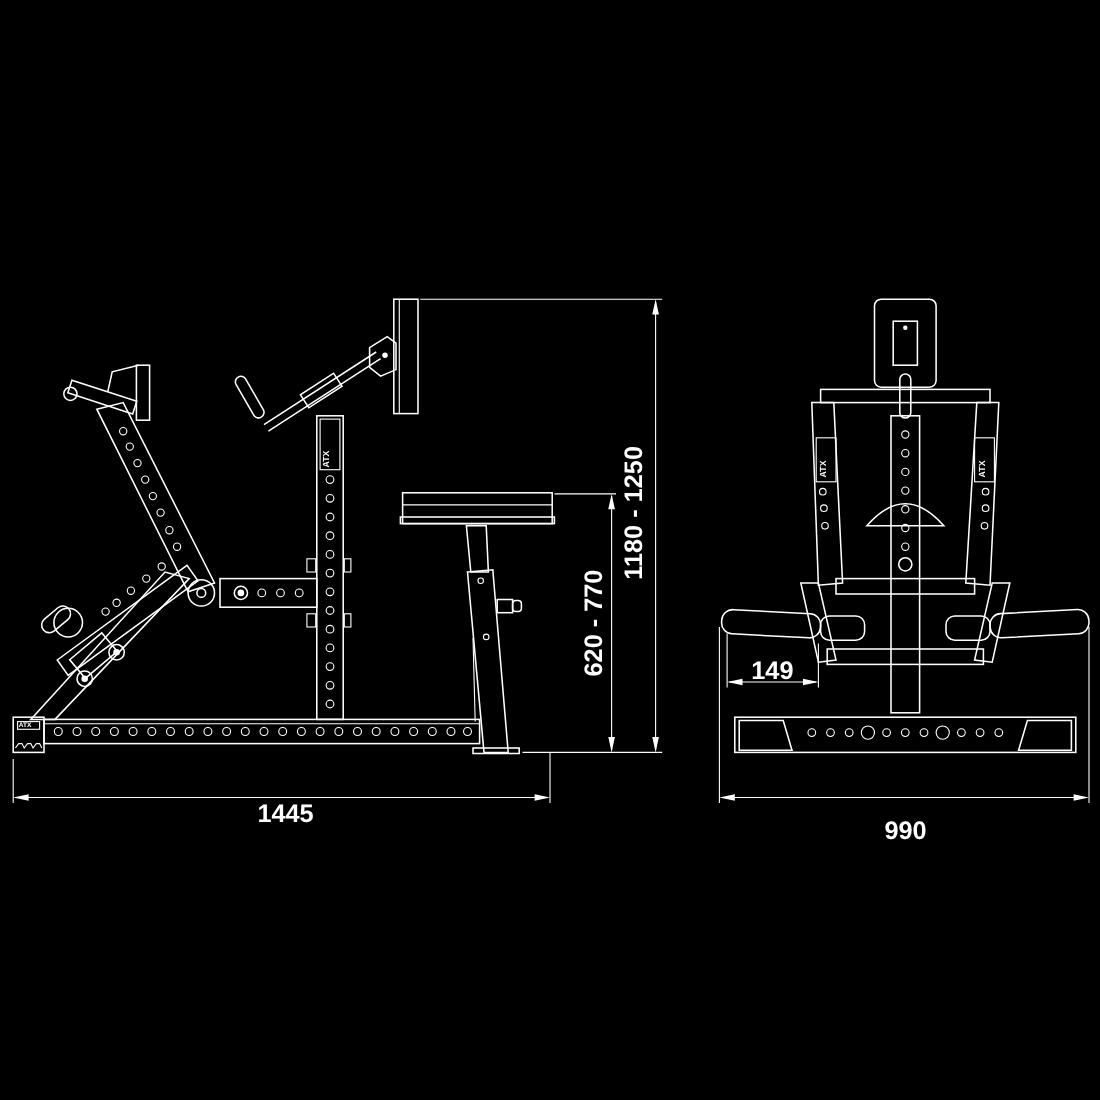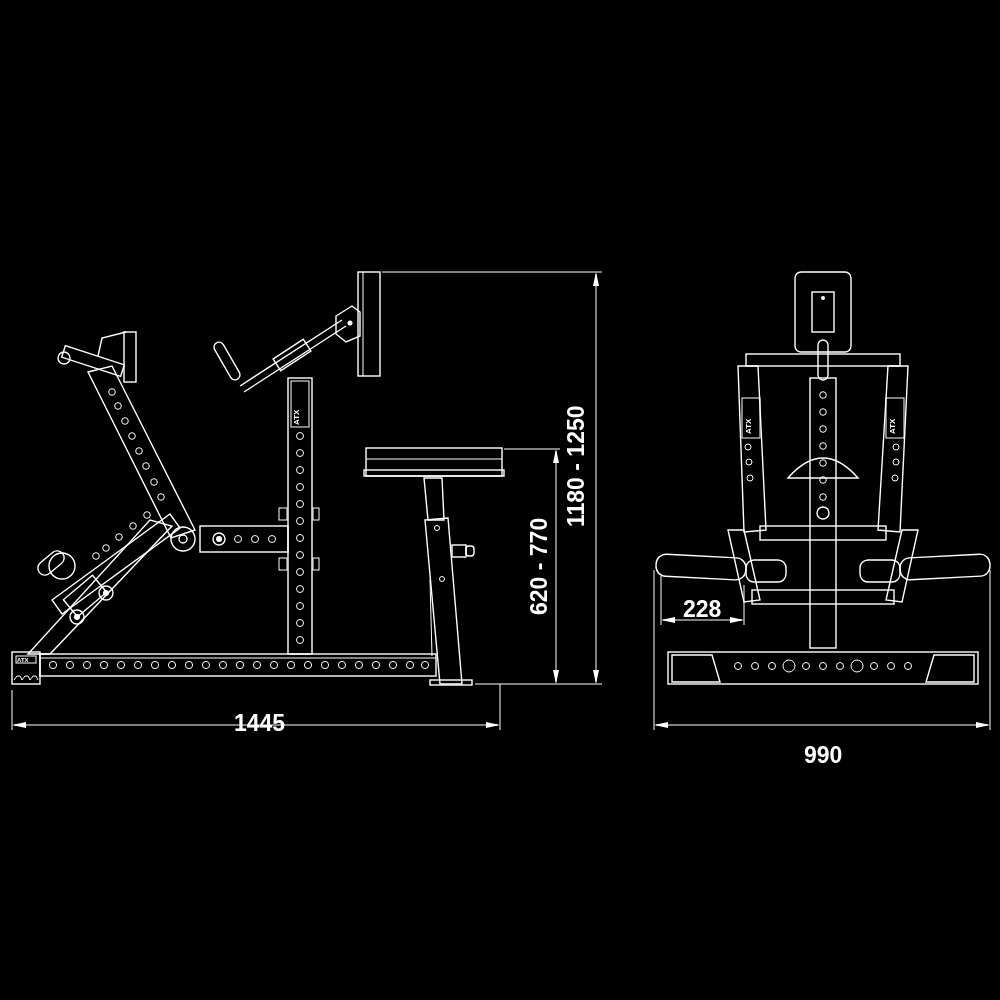--- a/index.html
+++ b/index.html
@@ -241,19 +241,19 @@
     <polygon class="fill" points="661,620 675,617 675,623"></polygon>
     <polygon class="fill" points="744,620 730,617 730,623"></polygon>
   </g>
 </svg>
 
 <div class="dimtxt" style="font-size:8px;left:293px;top:425px;transform:rotate(-90deg);transform-origin:left top;">ATX</div>
 <div class="dimtxt" style="font-size:8px;left:745px;top:434px;transform:rotate(-90deg);transform-origin:left top;">ATX</div>
 <div class="dimtxt" style="font-size:8px;left:889px;top:434px;transform:rotate(-90deg);transform-origin:left top;">ATX</div>
 <div class="dimtxt" style="font-size:6px;left:17px;top:657px;">ATX</div>
 
-<div class="dimtxt" style="left:234px;top:712px;">1445</div>
+<div class="dimtxt" style="left:234px;top:728px;">1445</div>
 <div class="dimtxt" style="left:804px;top:700px;margin-top:44px;">990</div>
-<div class="dimtxt" style="left:683px;top:598px;">228</div>
+<div class="dimtxt" style="left:683px;top:598px;">149</div>
 <div class="dimtxt vert" style="left:565px;top:527px;">1180 - 1250</div>
 <div class="dimtxt vert" style="left:528px;top:615px;">620 - 770</div>
 
 </div>
 
 </body></html>

